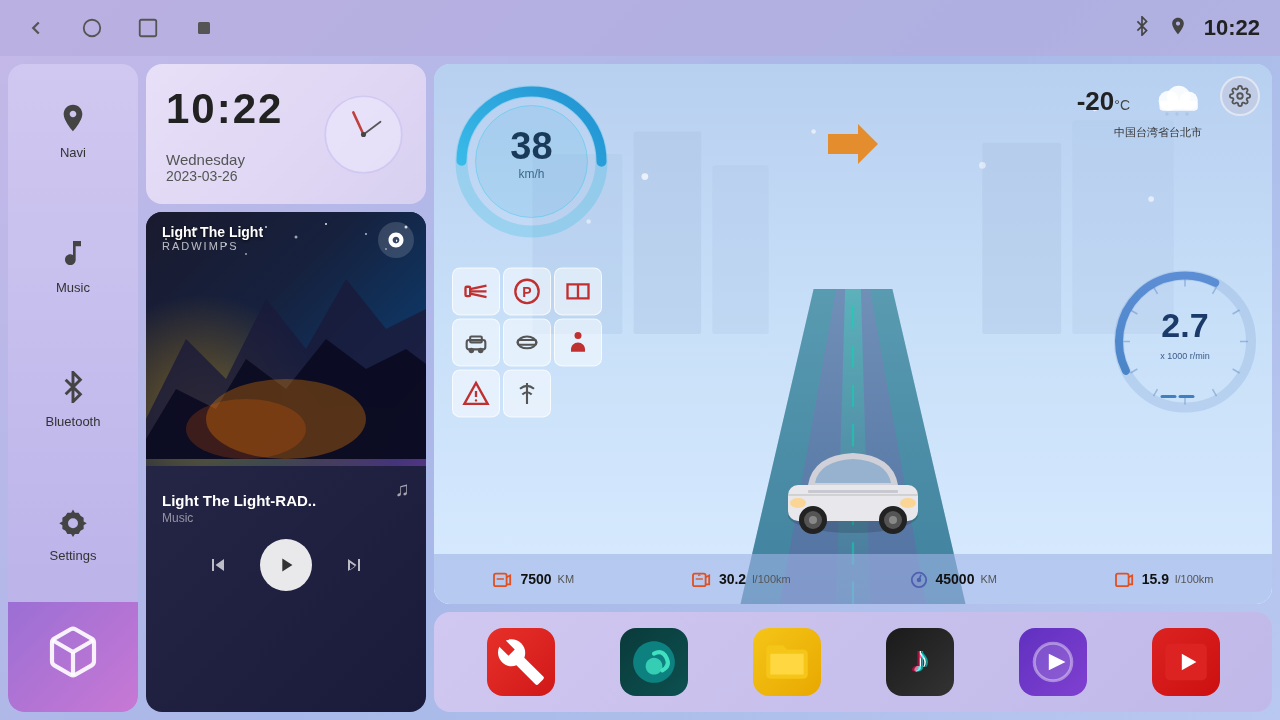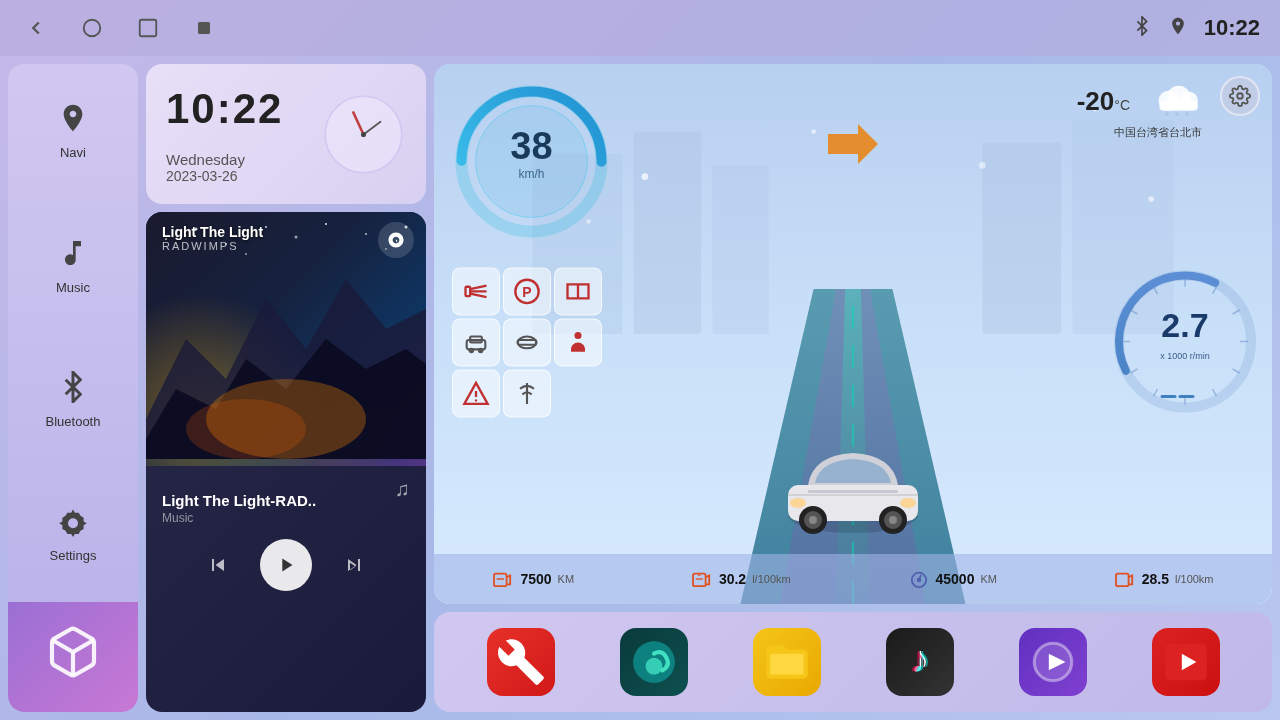--- a/index.html
+++ b/index.html
@@ -794,21 +794,21 @@
             <circle cx="12" cy="11" r="1.5" fill="#5060b0"></circle>
           </svg>
           <span class="stat-value">45000</span>
           <span class="stat-unit">KM</span>
         </div>
         <div class="stat-item">
           <svg width="22" height="18" viewBox="0 0 24 20" fill="none" stroke="#e05020" stroke-width="2">
             <rect x="2" y="4" width="14" height="14" rx="2"></rect>
             <path d="M16 8l4-2v10h-4"></path>
           </svg>
-          <span class="stat-value">28.5</span>
+          <span class="stat-value">15.9</span>
           <span class="stat-unit">l/100km</span>
         </div>
       </div>
     </div>
 
     <div class="app-dock">
       <div class="app-icon app-red">
         <svg width="44" height="44" viewBox="0 0 24 24" fill="white">
           <path d="M22.7 19l-9.1-9.1c.9-2.3.4-5-1.5-6.9-2-2-5-2.4-7.4-1.3L9 6 6 9 1.6 4.7C.4 7.1.9 10.1 2.9 12.1c1.9 1.9 4.6 2.4 6.9 1.5l9.1 9.1c.4.4 1 .4 1.4 0l2.3-2.3c.5-.4.5-1.1.1-1.4z"></path>
         </svg>

